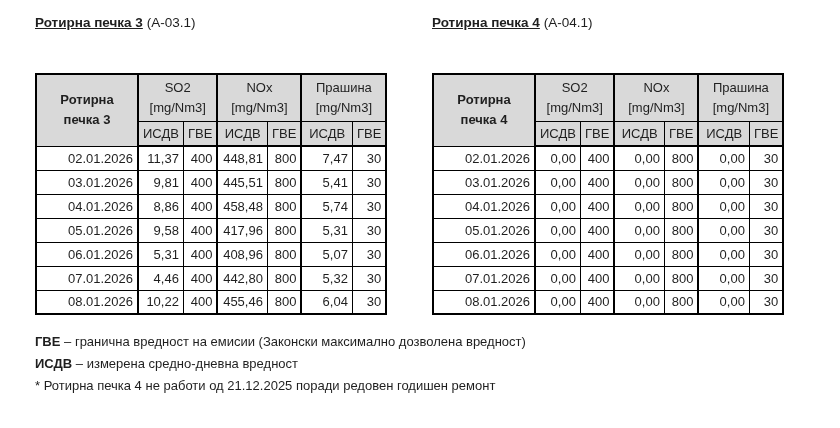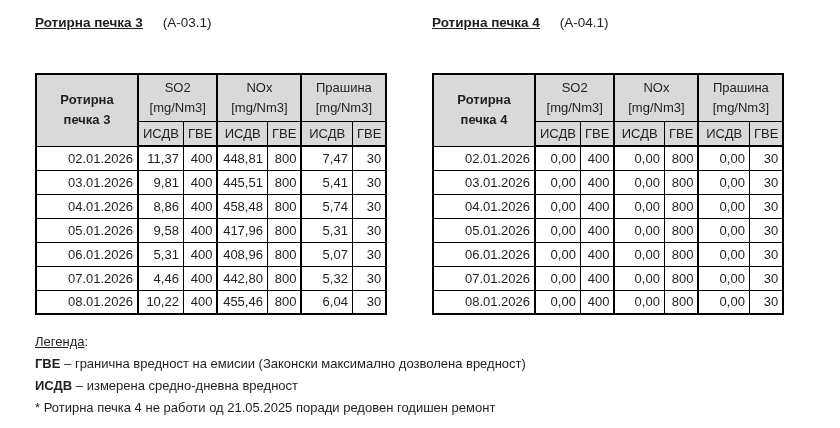--- a/index.html
+++ b/index.html
@@ -13,21 +13,21 @@
     overflow: hidden;
   }
   .panel { position: absolute; top: 0; width: 356px; }
   .panel-0 { left: 35px; }
   .panel-1 { left: 432px; }
   .doc-title {
     position: absolute; top: 15px; left: 0;
     font-size: 13.5px; white-space: nowrap;
   }
   .doc-title .t-main { font-weight: bold; text-decoration: underline; }
-  .doc-title .t-code { font-weight: normal; margin-left: 20px; }
+  .doc-title .t-code { font-weight: normal; margin-left: 4px; }
 
   table.kiln {
     position: absolute; top: 73px; left: 0;
     border-collapse: collapse;
     table-layout: fixed;
     border: 2px solid #000;
   }
   table.kiln th, table.kiln td {
     border: 1px solid #000;
     font-size: 13px;
@@ -268,24 +268,21 @@
             <td class="num">800</td>
             <td class="num grp">0,00</td>
             <td class="num">30</td>
           </tr>
         </tbody>
       </table>
   </div>
 
   <div class="legend">
     <div class="legend-line">
-      <span class="legend-heading-text">Легенда</span><span>:</span>
-    </div>
-    <div class="legend-line">
       <span class="term">ГВЕ</span><span> – гранична вредност на емисии (Законски максимално дозволена вредност)</span>
     </div>
     <div class="legend-line">
       <span class="term">ИСДВ</span><span> – измерена средно-дневна вредност</span>
     </div>
-    <div class="legend-line">* Ротирна печка 4 не работи од 21.05.2025 поради редовен годишен ремонт</div>
+    <div class="legend-line">* Ротирна печка 4 не работи од 21.12.2025 поради редовен годишен ремонт</div>
   </div>
 
 </div>
 
 </body></html>

